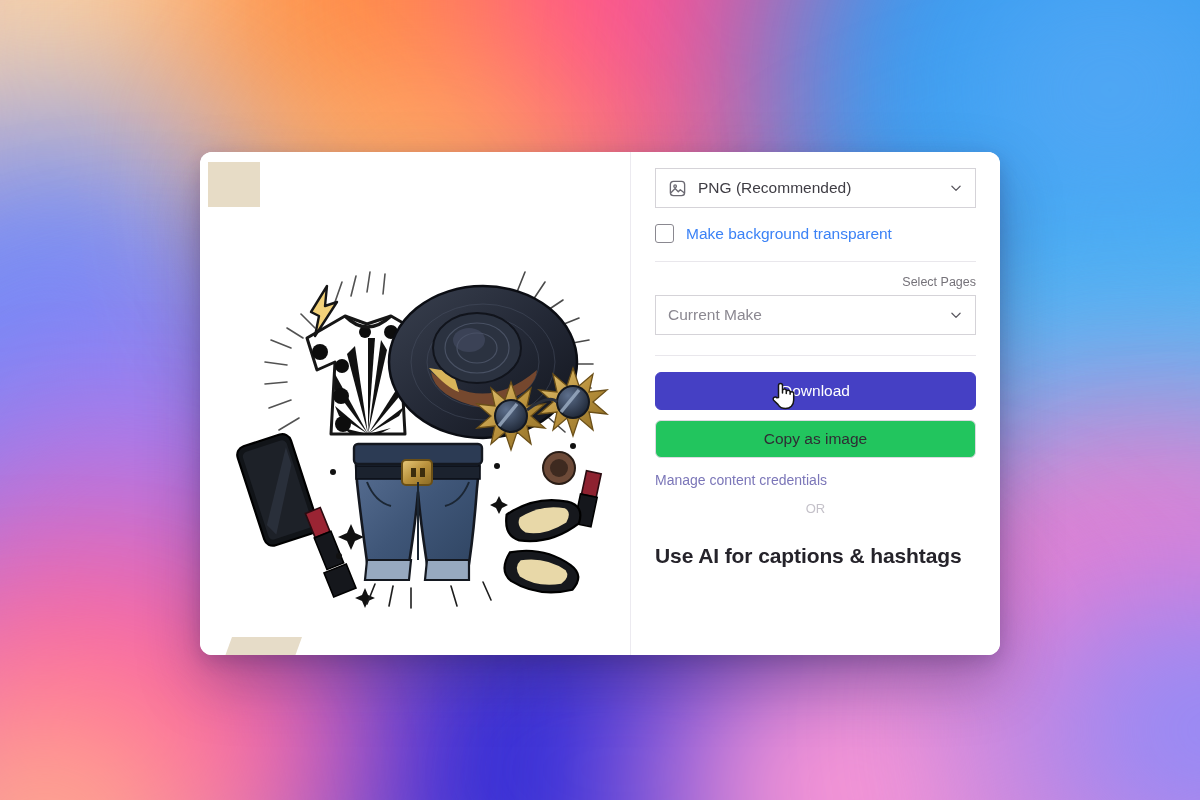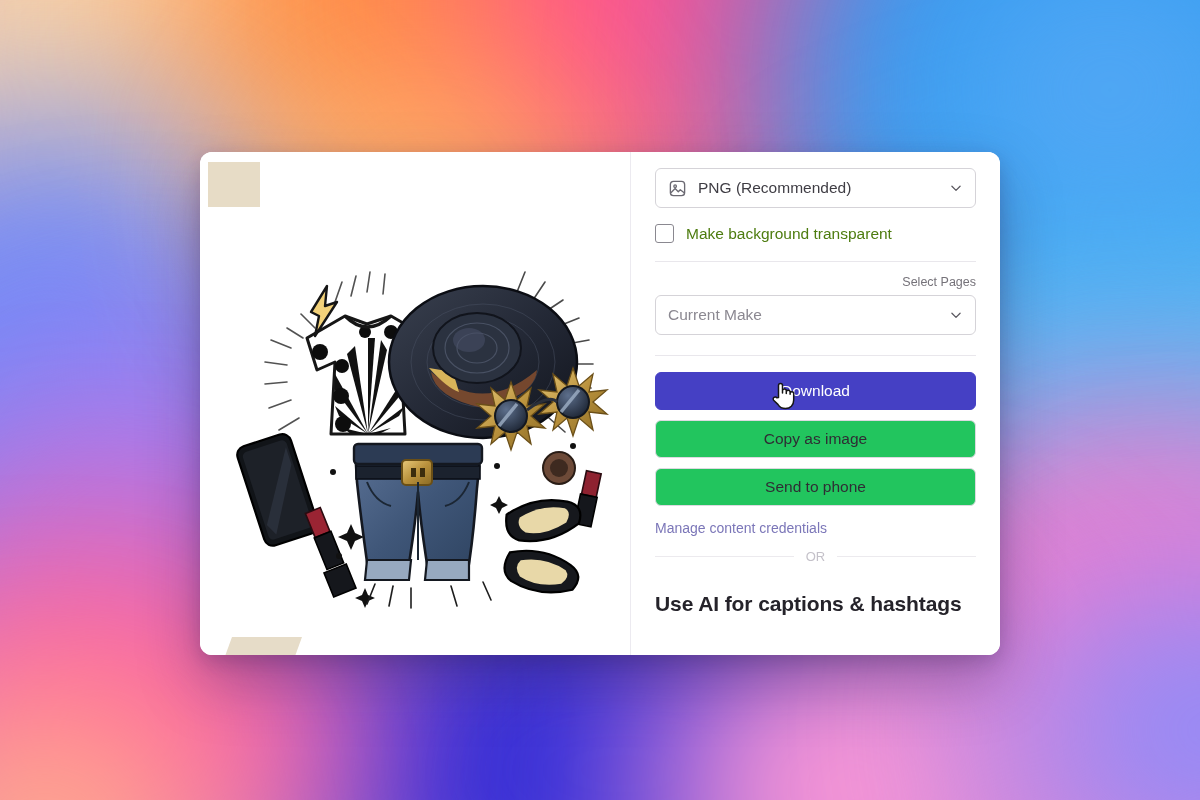--- a/index.html
+++ b/index.html
@@ -43,47 +43,47 @@
   .tan-rect{position:absolute;left:8px;top:10px;width:52px;height:45px;background:#e7dcc6;}
   .tan-para{position:absolute;left:28px;bottom:-4px;width:70px;height:22px;
             background:#e6dcc8;transform:skewX(-20deg);}
   #artwork{position:absolute;left:50%;top:268px;transform:translate(-50%,-50%);
            width:400px;height:400px;}
   
   #options{flex:1;padding:16px 24px 0 24px;box-sizing:border-box;
            display:flex;flex-direction:column;background:#fff;}
 
   .select-box{
-    height:40px;border:1px solid #d5d3d8;border-radius:6px;background:#fff;
+    height:40px;border:1px solid #d5d3d8;border-radius:0;background:#fff;
     display:flex;align-items:center;padding:0 12px;box-sizing:border-box;
     color:#3f3d44;font-size:15.5px;cursor:pointer;
   }
   .select-box .lbl{flex:1;}
   .select-box.muted .lbl{color:#8b8891;}
   .chev{width:14px;height:14px;flex:none;color:#5b5960;}
   .fmt-icon{width:19px;height:19px;margin-right:11px;flex:none;color:#6b6972;}
 
   .cb-row{display:flex;align-items:center;margin-top:16px;cursor:pointer;}
   .cb-box{width:17px;height:17px;border:1.6px solid #8a8890;border-radius:3px;
           background:#fff;flex:none;}
-  .cb-label{margin-left:12px;font-size:15.5px;color:#4d7c0f;}
+  .cb-label{margin-left:12px;font-size:15.5px;color:#3b82f6;}
 
   .divider{height:1px;background:#e9e7ec;margin:18px 0 0 0;}
 
   .field-label{font-size:12.5px;color:#757279;margin:13px 0 6px 0;text-align:right;}
 
   .btn{height:38px;border-radius:6px;display:flex;align-items:center;
        justify-content:center;font-size:15.5px;cursor:pointer;box-sizing:border-box;
        position:relative;}
   #download-btn{background:#4540c4;color:#fff;border:1px solid #4540c4;margin-top:0;}
   .btn-outline{background:#22c55e;border:1px solid #dcdae0;color:#2f2d34;margin-top:10px;}
 
   #manage-link{font-size:14px;color:#7b76b8;margin-top:14px;cursor:pointer;}
 
-  .or-row{display:flex;align-items:center;margin-top:13px;}
+  .or-row{display:flex;align-items:center;margin-top:13px;flex-direction:column;}
   .or-row .line{flex:1;height:1px;background:#eceaee;}
   .or-row .or{font-size:13px;color:#c4c1c9;padding:0 12px;}
 
   #ai-heading{font-size:21px;font-weight:bold;color:#25232a;margin-top:28px;
               letter-spacing:-.1px;}
 
   
   #cursor{position:absolute;left:770px;top:380px;width:26px;height:30px;
           pointer-events:none;}
 </style>
@@ -335,23 +335,20 @@
     <div class="divider" style="margin-top:20px;"></div>
 
     <div style="height:16px;"></div>
 
     <div class="btn" id="download-btn">
       <span>Download</span>
     </div>
     <div class="btn btn-outline">
       <span>Copy as image</span>
     </div>
-    <div class="btn btn-outline">
-      <span>Send to phone</span>
-    </div>
 
     <div id="manage-link">Manage content credentials</div>
 
     <div class="or-row">
       <span class="line"></span>
       <span class="or">OR</span>
       <span class="line"></span>
     </div>
 
     <div id="ai-heading">Use AI for captions &amp; hashtags</div>

